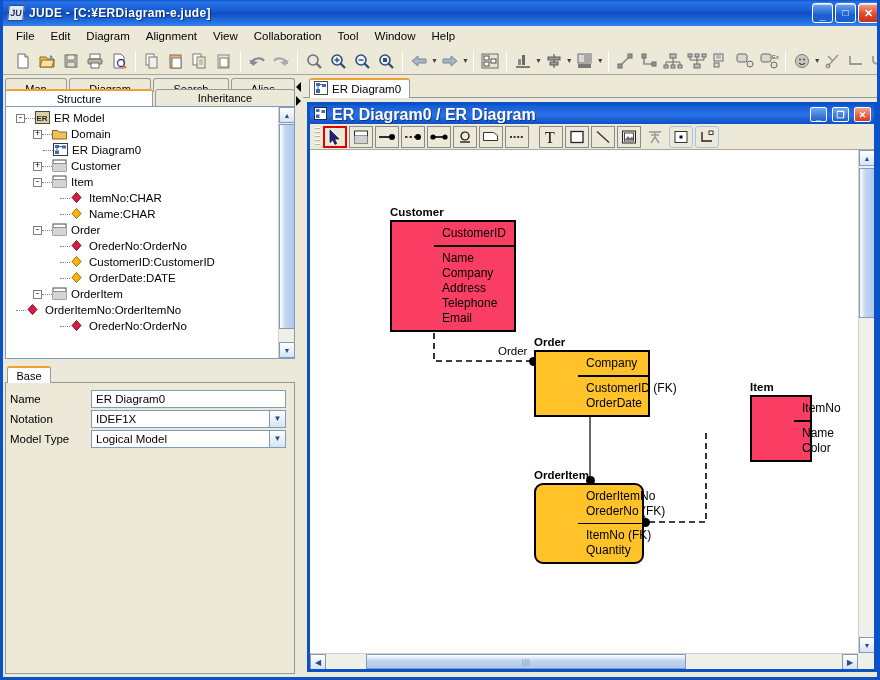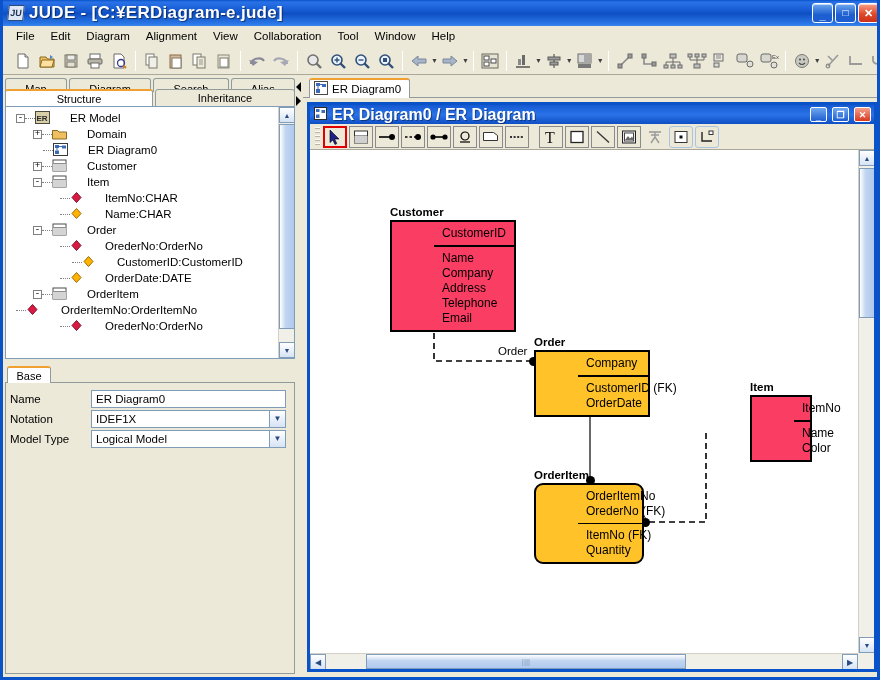--- a/index.html
+++ b/index.html
@@ -25,21 +25,21 @@
   }
   .title-ico{
     width:16px;height:16px;margin-left:5px;margin-right:5px;
     background:#dfe9f5; border:1px solid #2a4a80;
     position:relative; flex:0 0 auto;
     display:flex;align-items:center;justify-content:center;
     font-size:9px;font-weight:bold;color:#223355;
     transform:skewX(-6deg);
   }
   .title-text{
-    color:#fff; font-weight:bold; font-size:17px;
+    color:#fff; font-weight:bold; font-size:12px;
     text-shadow:1px 1px 1px rgba(0,0,0,.5);
     letter-spacing:.3px;
     flex:1 1 auto;
   }
   .winbtns{display:flex;align-items:center;margin-right:4px;gap:2px;}
   .winbtn{
     width:21px;height:20px;border-radius:3px;
     border:1px solid #fff; display:flex;align-items:center;justify-content:center;
     color:#fff;font-size:11px;font-weight:bold;
     background:linear-gradient(to bottom,#6fa7f0,#1d5fd0 60%,#1d5fd0);
@@ -114,21 +114,21 @@
   }
   .tree{position:absolute;left:0;top:3px;width:272px;}
   .trow{height:16px;display:flex;align-items:center;position:relative;font-size:11.5px;white-space:nowrap;}
   .tpm{
     width:9px;height:9px;border:1px solid #808080;background:#fff;
     display:flex;align-items:center;justify-content:center;
     font-size:9px;line-height:7px;color:#000;font-family:"Liberation Mono",monospace;
     flex:0 0 auto;
   }
   .tdots{width:10px;height:1px;border-top:1px dotted #808080;flex:0 0 auto;}
-  .ticon{width:16px;height:14px;margin-right:19px;flex:0 0 auto;}
+  .ticon{width:16px;height:14px;margin-right:3px;flex:0 0 auto;}
 
   .vscroll{
     position:absolute;right:0;top:0;width:16px;bottom:0;background:#f1f0e8;
     border-left:1px solid #d4d0c8;
   }
   .vsb-btn{
     width:16px;height:16px;background:linear-gradient(to bottom,#fff,#d6e3f5);
     border:1px solid #7f9db9;display:flex;align-items:center;justify-content:center;
     font-size:7px;color:#2a4a80;
   }
@@ -628,21 +628,21 @@
             <span>Order</span>
           </div>
           <div class="trow" style="padding-left: 44px;">
             <span style="width:10px;flex:0 0 auto"></span>
             <span class="tdots"></span>
             <span class="ticon"><svg width="13" height="13">
                 <path d="M6.5 1.5L11 6.5 6.5 11.5 2 6.5z" fill="#d81b45" stroke="#8a0f2a"></path>
               </svg></span>
             <span>OrederNo:OrderNo</span>
           </div>
-          <div class="trow" style="padding-left: 56px;">
+          <div class="trow" style="padding-left: 44px;">
             <span style="width:10px;flex:0 0 auto"></span>
             <span class="tdots"></span>
             <span class="ticon"><svg width="13" height="13">
                 <path d="M6.5 1.5L11 6.5 6.5 11.5 2 6.5z" fill="#ffb400" stroke="#a06a00"></path>
               </svg></span>
             <span>CustomerID:CustomerID</span>
           </div>
           <div class="trow" style="padding-left: 44px;">
             <span style="width:10px;flex:0 0 auto"></span>
             <span class="tdots"></span>

